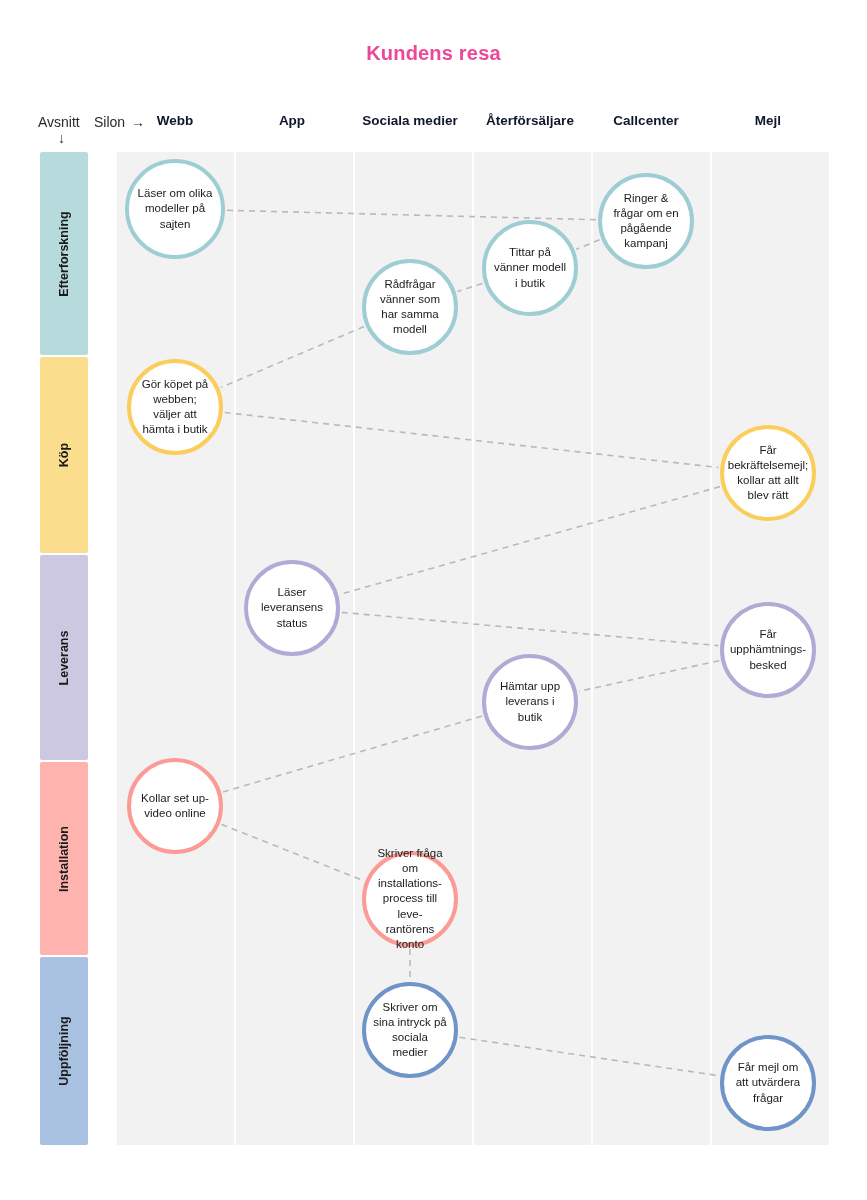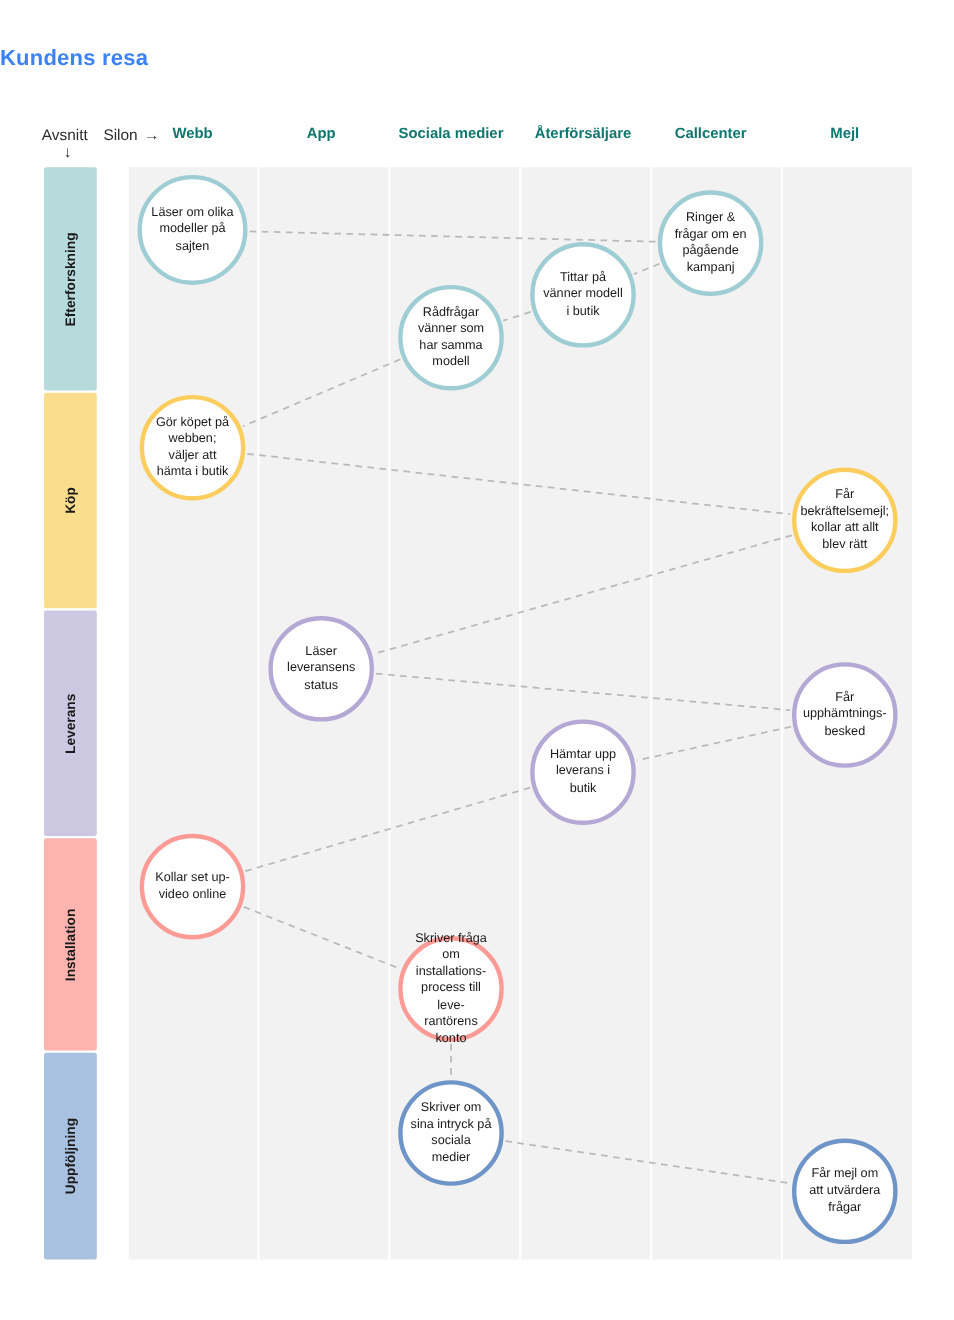--- a/index.html
+++ b/index.html
@@ -14,45 +14,46 @@
     color: #1a1a1a;
     position: relative;
     overflow: hidden;
   }
 
   #page-title {
     position: absolute;
     left: 0;
     top: 42px;
     width: 867px;
+    text-align: center;
     font-size: 20px;
     font-weight: bold;
     letter-spacing: 0.2px;
-    color: #3b82f6;
+    color: #ec4899;
   }
 
   
   .axis-caption {
     position: absolute;
     font-size: 14px;
     color: #2b2b2b;
     white-space: nowrap;
   }
   #axis-avsnitt { left: 38px; top: 114px; }
   #axis-avsnitt-arrow { left: 58px; top: 130px; font-size: 14px; }
   #axis-silon { left: 94px; top: 114px; }
   #axis-silon-arrow { left: 131px; top: 114px; font-size: 14px; }
 
   
   .col-header {
     position: absolute;
     top: 113px;
     font-size: 13.5px;
     font-weight: bold;
-    color: #0f766e;
+    color: #0f172a;
     text-align: center;
     white-space: nowrap;
   }
 
   
   .col-stripe {
     position: absolute;
     top: 152px;
     height: 993px;
     background: #f2f2f2;

